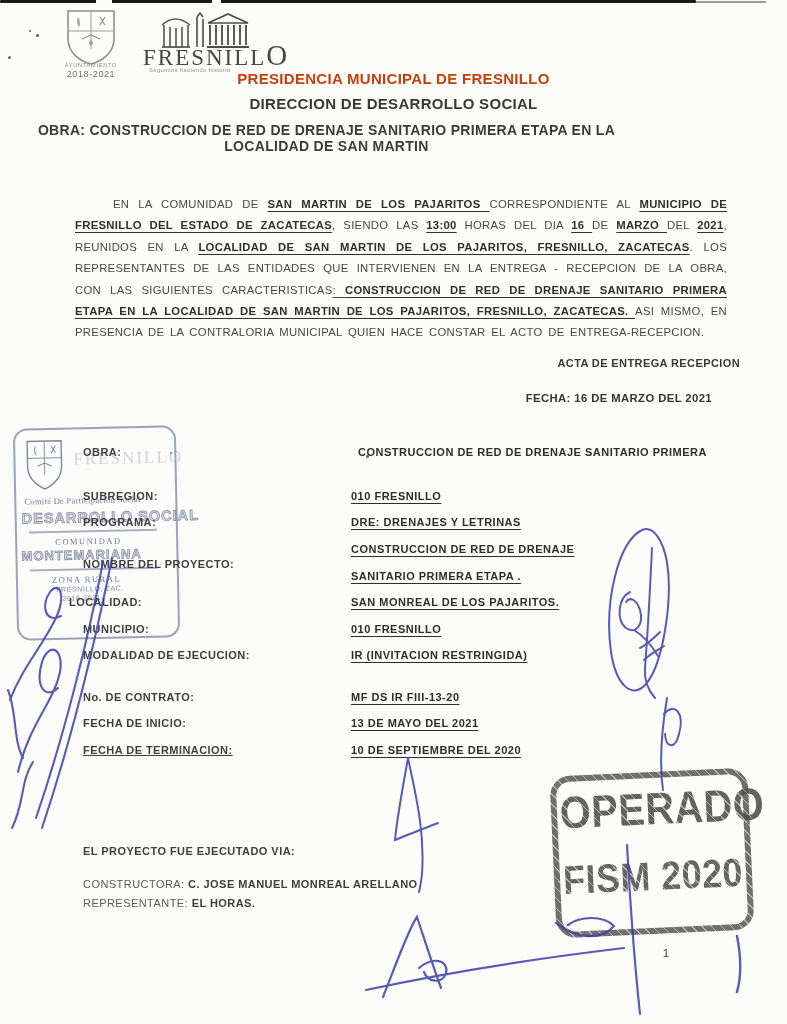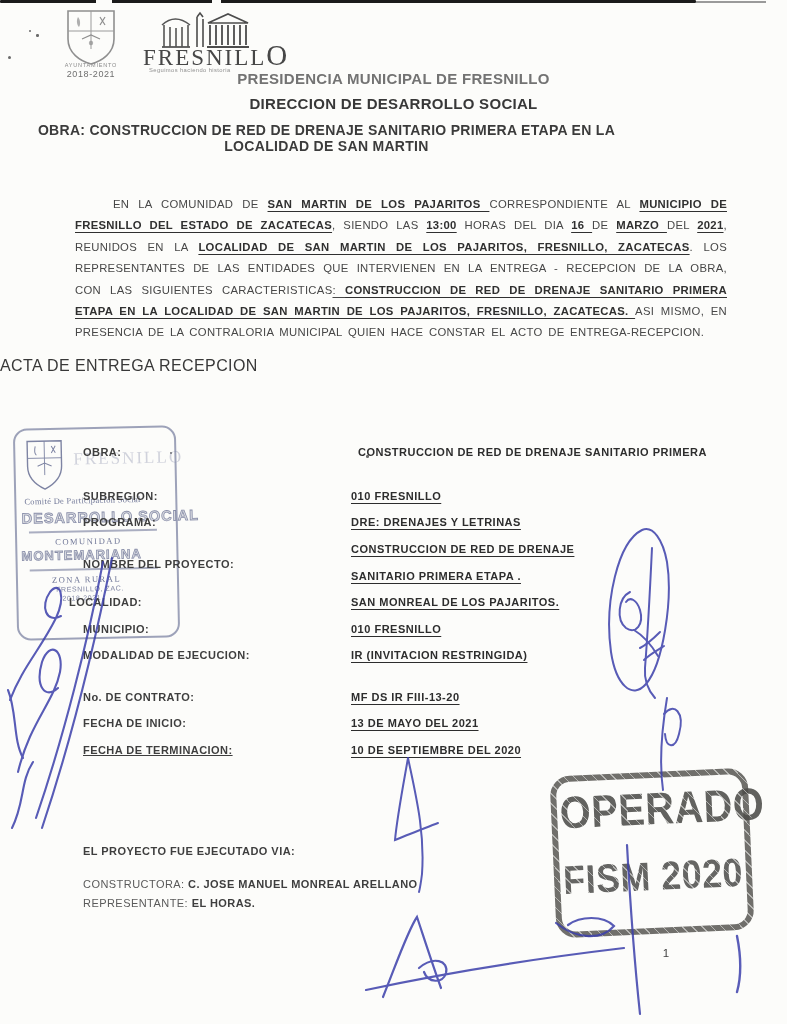--- a/index.html
+++ b/index.html
@@ -7,37 +7,37 @@
         font-family:"Liberation Sans", sans-serif;color:#3d3d3d;}
   .abs{position:absolute;}
   .nw{white-space:nowrap;}
   
   .scanline{left:0;top:0;width:696px;height:3px;background:#1b1b1b;border-radius:1px;}
   .scanline2{left:696px;top:1px;width:70px;height:1.5px;background:#9a9a9a;}
   .gap{top:0;height:4px;background:#fcfcfa;}
   .speck{background:#6a6a6a;border-radius:50%;}
   
   .h1{left:0;top:70px;width:787px;text-align:center;font-weight:bold;font-size:15px;
-      letter-spacing:.3px;color:#737373;}
+      letter-spacing:.3px;color:#c2410c;}
   .h2{left:0;top:95px;width:787px;text-align:center;font-weight:bold;font-size:15px;
       letter-spacing:.3px;color:#383838;}
   .obraH{left:0;width:653px;text-align:center;font-weight:bold;font-size:14px;
       letter-spacing:.3px;color:#3b3b3b;}
   .crest-caption{left:52px;top:62px;width:78px;text-align:center;font-size:5.5px;color:#8a8a8a;letter-spacing:.8px;}
   .crest-years{left:52px;top:69px;width:78px;text-align:center;font-size:9px;color:#6f6f6f;letter-spacing:.6px;}
   .wordmark{left:143px;top:42px;font-family:"Liberation Serif", serif;color:#474747;
       font-size:23px;letter-spacing:2px;line-height:26px;}
   .wordmark .bigO{font-size:29px;}
   .tagline{left:149px;top:67px;font-size:5.8px;color:#8f8f8f;letter-spacing:.4px;}
   
   .para{left:75px;top:194px;width:652px;font-size:11.3px;line-height:21.4px;
         text-align:justify;text-indent:38px;letter-spacing:.3px;word-spacing:2.2px;color:#474747;}
   .b{font-weight:bold;color:#303030;}
   .u{text-decoration:underline;text-underline-offset:2.5px;}
-  .acta{left:0;top:357px;width:740px;text-align:left;font-weight:normal;font-size:16px;
+  .acta{left:0;top:357px;width:740px;text-align:right;font-weight:bold;font-size:11px;
         letter-spacing:.4px;color:#383838;}
   .fecha{left:400px;top:392px;width:312px;text-align:right;font-weight:bold;font-size:11.3px;
         letter-spacing:.4px;color:#343434;}
   
   .lbl{font-weight:bold;font-size:11px;letter-spacing:.45px;color:#3e3e3e;white-space:nowrap;z-index:3;}
   .val{font-weight:bold;font-size:11px;letter-spacing:.5px;color:#2d2d2d;white-space:nowrap;
        text-decoration:underline;text-underline-offset:3px;z-index:3;}
   .val.nou{text-decoration:none;}
   .plain{font-weight:normal;color:#5a5a5a;}
   
@@ -99,20 +99,21 @@
   <div class="abs wordmark nw"><span>FRESNILL</span><span class="bigO">O</span></div>
   <div class="abs tagline nw">Seguimos haciendo historia</div>
 
   <div class="abs h1">PRESIDENCIA MUNICIPAL DE FRESNILLO</div>
   <div class="abs h2">DIRECCION DE DESARROLLO SOCIAL</div>
   <div class="abs obraH" style="top:122px;">OBRA: CONSTRUCCION DE RED DE DRENAJE SANITARIO PRIMERA ETAPA EN LA LOCALIDAD DE SAN MARTIN</div>
 
   <div class="abs para"><span>EN LA COMUNIDAD DE </span><span class="b u">SAN MARTIN DE LOS PAJARITOS </span><span>CORRESPONDIENTE AL </span><span class="b u">MUNICIPIO DE FRESNILLO DEL ESTADO DE ZACATECAS</span><span>, SIENDO LAS </span><span class="b u">13:00</span><span> HORAS DEL DIA </span><span class="b u"> 16 </span><span>DE </span><span class="b u">MARZO </span><span>DEL </span><span class="b u">2021</span><span>, REUNIDOS EN LA </span><span class="b u">LOCALIDAD DE SAN MARTIN DE LOS PAJARITOS, FRESNILLO, ZACATECAS</span><span>. LOS REPRESENTANTES DE LAS ENTIDADES QUE INTERVIENEN EN LA ENTREGA - RECEPCION DE LA OBRA, CON LAS SIGUIENTES CARACTERISTICAS</span><span class="u">: </span><span class="b u">CONSTRUCCION DE RED DE DRENAJE SANITARIO PRIMERA ETAPA EN LA LOCALIDAD DE SAN MARTIN DE LOS PAJARITOS, FRESNILLO, ZACATECAS. </span><span>ASI MISMO, EN PRESENCIA DE LA CONTRALORIA MUNICIPAL QUIEN HACE CONSTAR EL ACTO DE ENTREGA-RECEPCION.</span></div>
 
   <div class="abs acta">ACTA DE ENTREGA RECEPCION</div>
+  <div class="abs fecha">FECHA: 16 DE MARZO DEL 2021</div>
 
   <div class="abs stampL">
     <svg class="abs" style="left:9px;top:9px;" width="40" height="52" viewBox="0 0 40 52">
       <path d="M3 2 H37 V27 C37 39 28 46 20 50 C12 46 3 39 3 27 Z" fill="none" stroke="#7e84a3" stroke-width="1.4"></path>
       <path d="M20 2 V36 M3 19 H37" stroke="#7e84a3" stroke-width=".9"></path>
       <path d="M11 7 C10 11 10 14 12 16" fill="none" stroke="#7e84a3" stroke-width="1"></path>
       <path d="M27 7 L31 14 M31 7 L27 14" stroke="#7e84a3" stroke-width="1"></path>
       <path d="M13 27 L20 24 L27 27" fill="none" stroke="#7e84a3" stroke-width="1"></path>
     </svg>
     <div class="abs stampWatermark nw">FRESNILLO</div>

